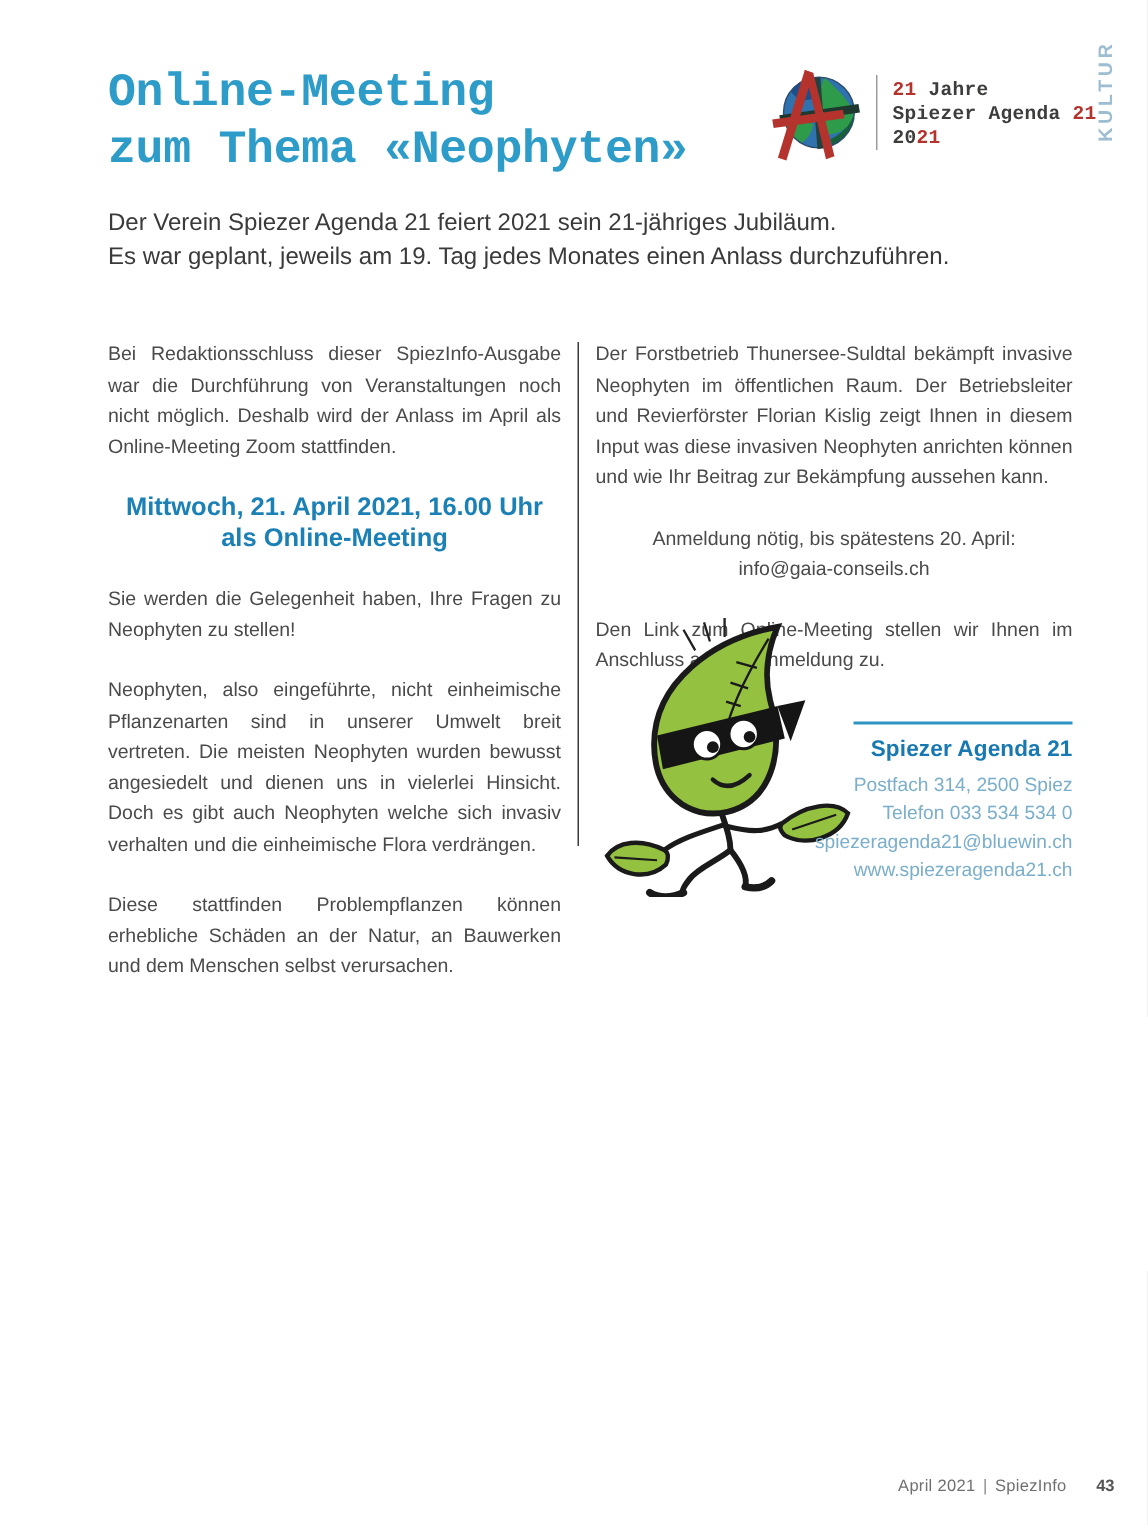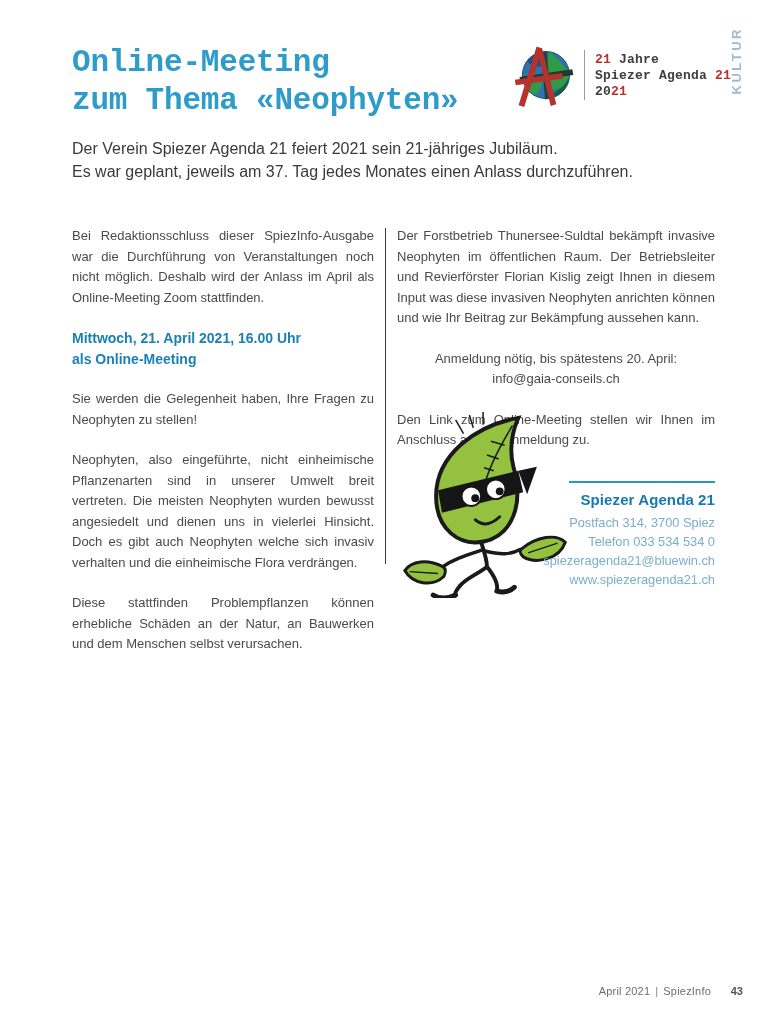--- a/index.html
+++ b/index.html
@@ -37,22 +37,22 @@
   }
   .col-left{width:302px;}
   .col-divider{width:1px;height:336px;background:#3a3a3a;margin:2px 11px 0 11px;flex:0 0 auto;}
   .col-right{width:318px;}
   .body-p{
     margin:0 0 20px 0;font-size:13px;line-height:20.5px;
     text-align:justify;color:#4a4a4a;
   }
   .body-p:last-child{margin-bottom:0;}
   .event-heading{
-    margin:0 0 20px 0;font-size:14px;line-height:20.5px;
-    font-weight:bold;color:#1a80b6;text-align:left;
+    margin:0 0 20px 0;font-size:17px;line-height:20.5px;
+    font-weight:bold;color:#1a80b6;text-align:center;
   }
   .no-justify{text-align:center;}
   
   .mascot{position:absolute;left:402px;top:412px;width:168px;height:186px;}
   
   .contact{
     position:absolute;top:481px;right:50px;width:280px;text-align:right;
   }
   .contact-rule{width:146px;height:2px;background:#2d95c4;margin:0 0 8px auto;}
   .contact-name{font-size:15px;font-weight:bold;color:#1879b2;margin-bottom:5px;letter-spacing:0.1px;}
@@ -104,21 +104,21 @@
     <div class="logo-divider"></div>
     <div class="logo-text">
       <div><span class="accent">21</span><span> Jahre</span></div>
       <div><span>Spiezer Agenda </span><span class="accent">21</span></div>
       <div><span>20</span><span class="accent">21</span></div>
     </div>
   </div>
 
   <div class="intro">
     <div>Der Verein Spiezer Agenda 21 feiert 2021 sein 21-jähriges Jubiläum.</div>
-    <div>Es war geplant, jeweils am 37. Tag jedes Monates einen Anlass durchzuführen.</div>
+    <div>Es war geplant, jeweils am 19. Tag jedes Monates einen Anlass durchzuführen.</div>
   </div>
 
   <div class="columns">
     <div class="col-left">
       <p class="body-p">Bei Redaktionsschluss dieser SpiezInfo-Ausgabe war die Durchführung von Veranstaltungen noch nicht möglich. Deshalb wird der Anlass im April als Online-Meeting Zoom stattfinden.</p>
       <div class="event-heading">
         <div>Mittwoch, 21. April 2021, 16.00 Uhr</div>
         <div>als Online-Meeting</div>
       </div>
       <p class="body-p">Sie werden die Gelegenheit haben, Ihre Fragen zu Neophyten zu stellen!</p>
@@ -168,21 +168,21 @@
     <path d="M86,158 C 76,166 64,170 58,178 C 54,183 52,187 54,189" stroke="#1a1a1a" stroke-width="4" fill="none"></path>
     <path d="M86,158 C 94,168 98,176 96,183" stroke="#1a1a1a" stroke-width="4" fill="none"></path>
 
     <path d="M54,187 C 46,191 37,191 31,187" stroke="#1a1a1a" stroke-width="5" fill="none" stroke-linecap="round"></path>
     <path d="M96,183 C 104,185 110,183 114,179" stroke="#1a1a1a" stroke-width="5" fill="none" stroke-linecap="round"></path>
   </svg>
 
   <div class="contact">
     <div class="contact-rule"></div>
     <div class="contact-name">Spiezer Agenda 21</div>
-    <div class="contact-line">Postfach 314, 3700 Spiez</div>
+    <div class="contact-line">Postfach 314, 2500 Spiez</div>
     <div class="contact-line">Telefon 033 534 534 0</div>
     <div class="contact-line">spiezeragenda21@bluewin.ch</div>
     <div class="contact-line">www.spiezeragenda21.ch</div>
   </div>
 
   <div class="footer-text">
     <span>April 2021</span><span class="sep">|</span><span>SpiezInfo</span>
   </div>
   <div class="footer-page">43</div>
 

